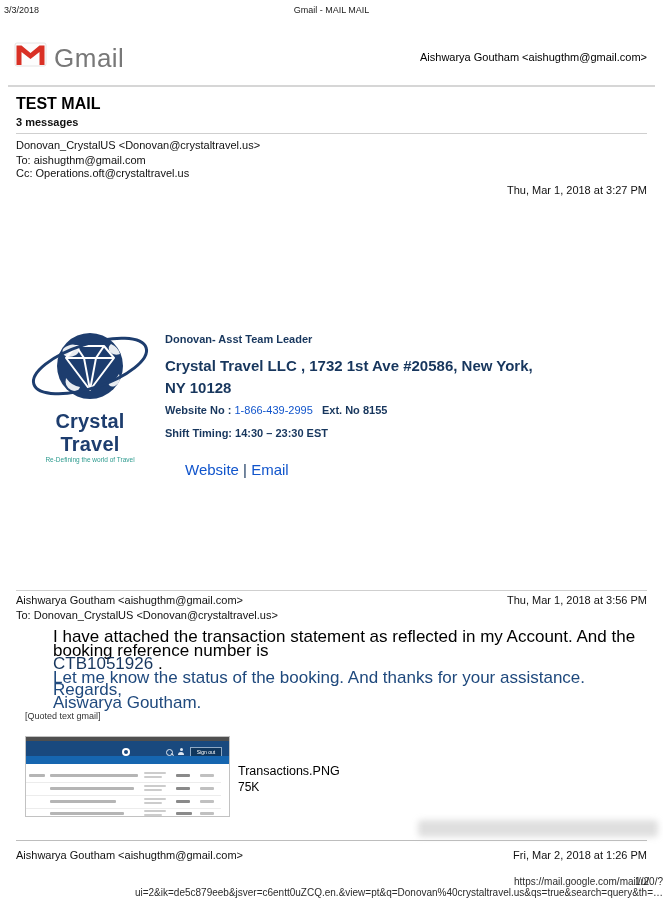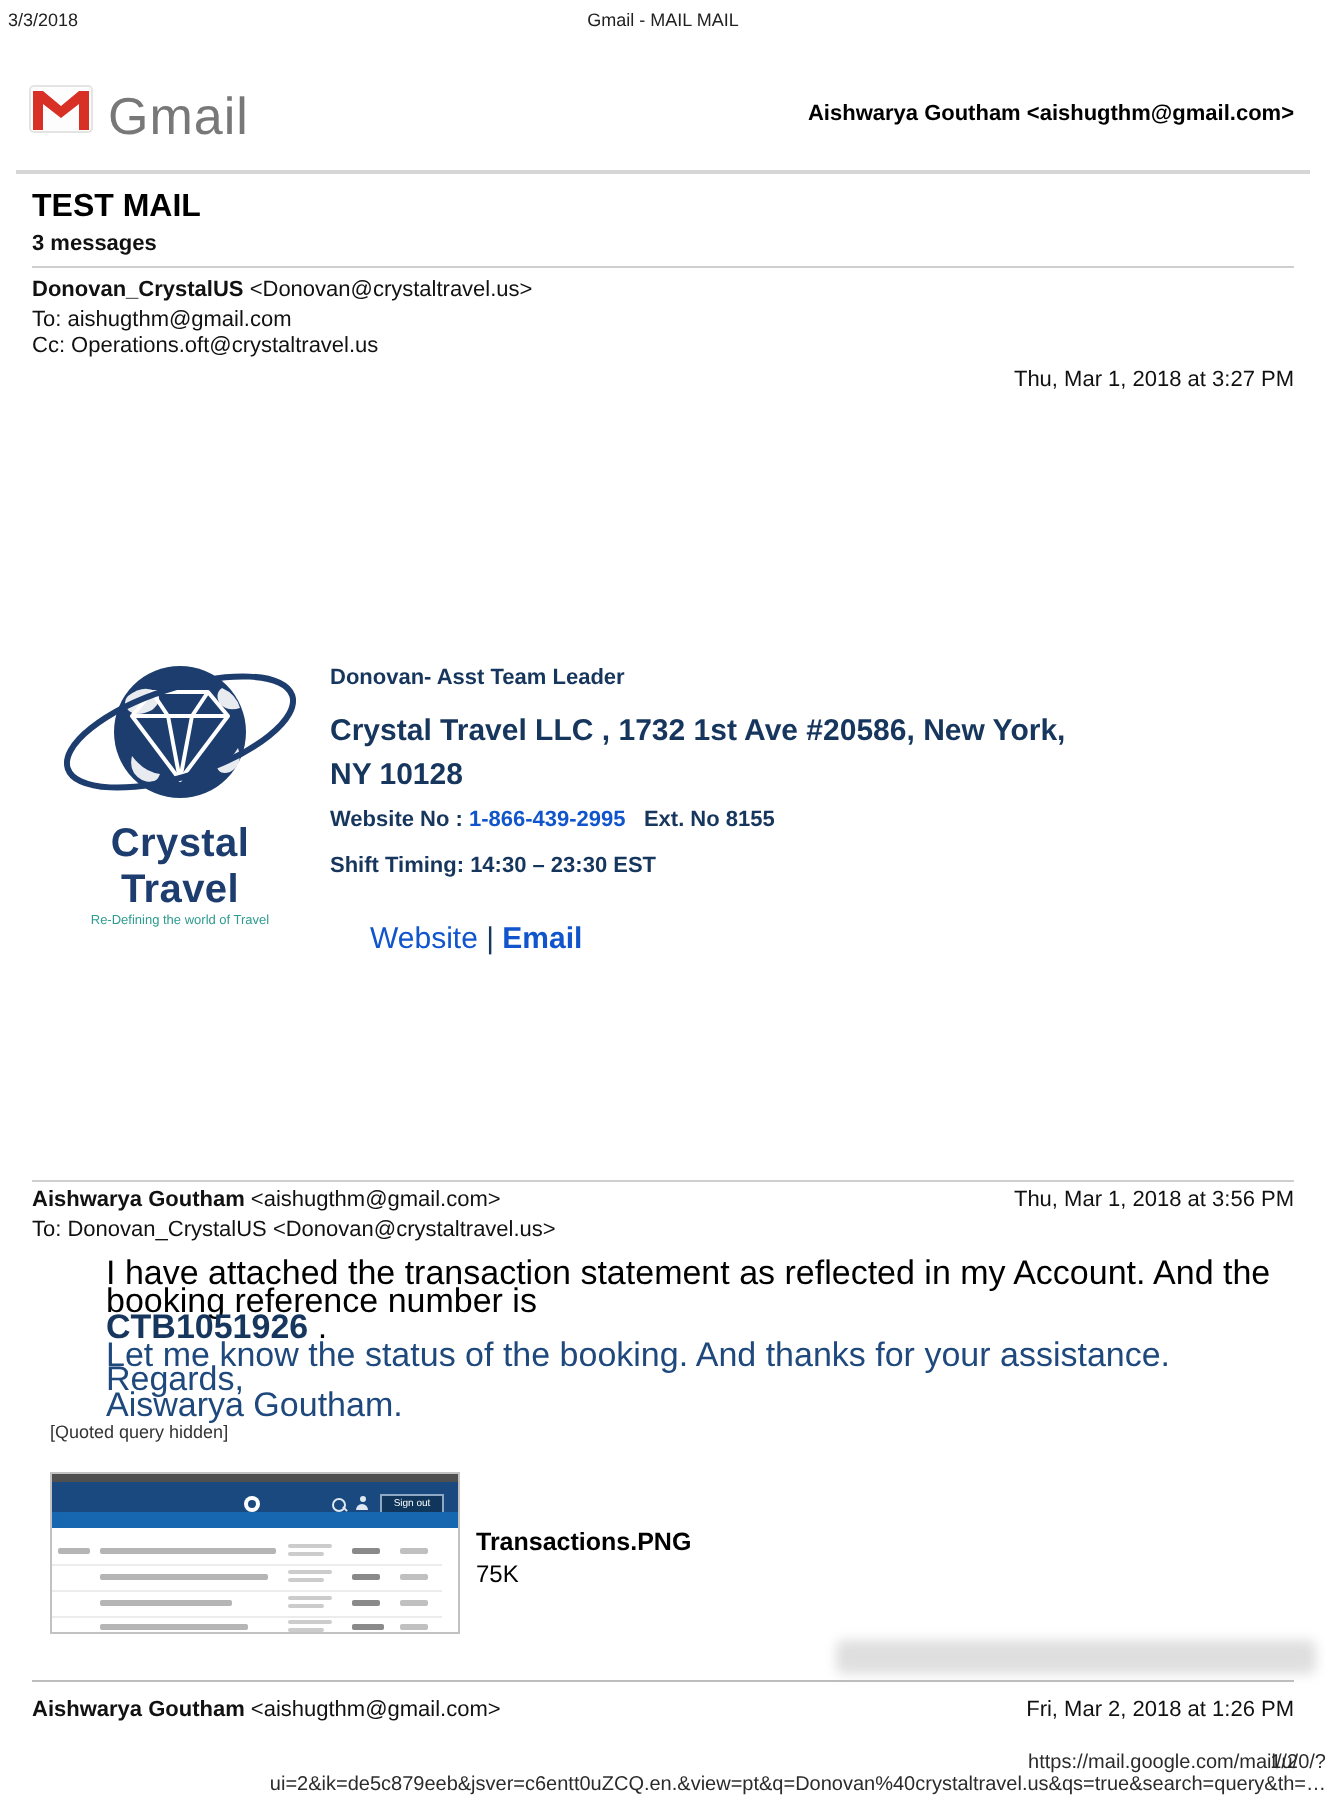--- a/index.html
+++ b/index.html
@@ -4,21 +4,21 @@
 <style>
   html,body{margin:0;padding:0;background:#fff;}
   .page{
     position:relative;width:663px;height:899px;background:#ffffff;
     font-family:"Liberation Sans","DejaVu Sans",sans-serif;color:#000;
     overflow:hidden;
   }
   .abs{position:absolute;}
   .tiny{font-size:9px;color:#222;}
   .meta{font-size:11px;color:#111;line-height:13px;}
-  .bold{font-weight:bold;}
+  .bold{font-weight:normal;}
   .right{text-align:right;}
   .hr{position:absolute;height:1px;background:#cfcfcf;}
   .hr-thick{height:2px;background:#d6d6d6;}
   .navy{color:#17365d;}
   .link{color:#1155cc;text-decoration:none;}
   .bodyblue{color:#1f497d;}
   
   .gmail-word{font-size:26px;color:#787878;letter-spacing:0.5px;}
   
   .sig-role{font-size:11px;font-weight:bold;}
@@ -127,21 +127,21 @@
   <div class="abs meta right" style="right:16px;top:594px;">Thu, Mar 1, 2018 at 3:56 PM</div>
   <div class="abs meta" style="left:16px;top:609px;">To: Donovan_CrystalUS &lt;Donovan@crystaltravel.us&gt;</div>
 
   <div class="abs mailtext" style="left:25px;top:630px;width:600px;">
     <span>I have attached the transaction statement as reflected in my Account. And the booking reference number is</span><br>
     <span class="bold navy">CTB1051926</span><span> .</span><br>
     <span class="bodyblue">Let me know the status of the booking. And thanks for your assistance.</span>
   </div>
   <div class="abs mailtext bodyblue" style="left:25px;top:683px;">Regards,</div>
   <div class="abs mailtext bodyblue" style="left:25px;top:696px;">Aiswarya Goutham.</div>
-  <div class="abs quoted" style="left:25px;top:711px;">[Quoted query hidden]</div>
+  <div class="abs quoted" style="left:25px;top:711px;">[Quoted text gmail]</div>
 
   <div class="thumb">
     <div class="thumb-chrome"></div>
     <div class="thumb-nav">
       <div class="thumb-dot"></div>
       <div class="t-search"></div>
       <div class="t-user"></div>
       <div class="t-signout">Sign out</div>
     </div>
     <div class="thumb-bluebar"></div>

